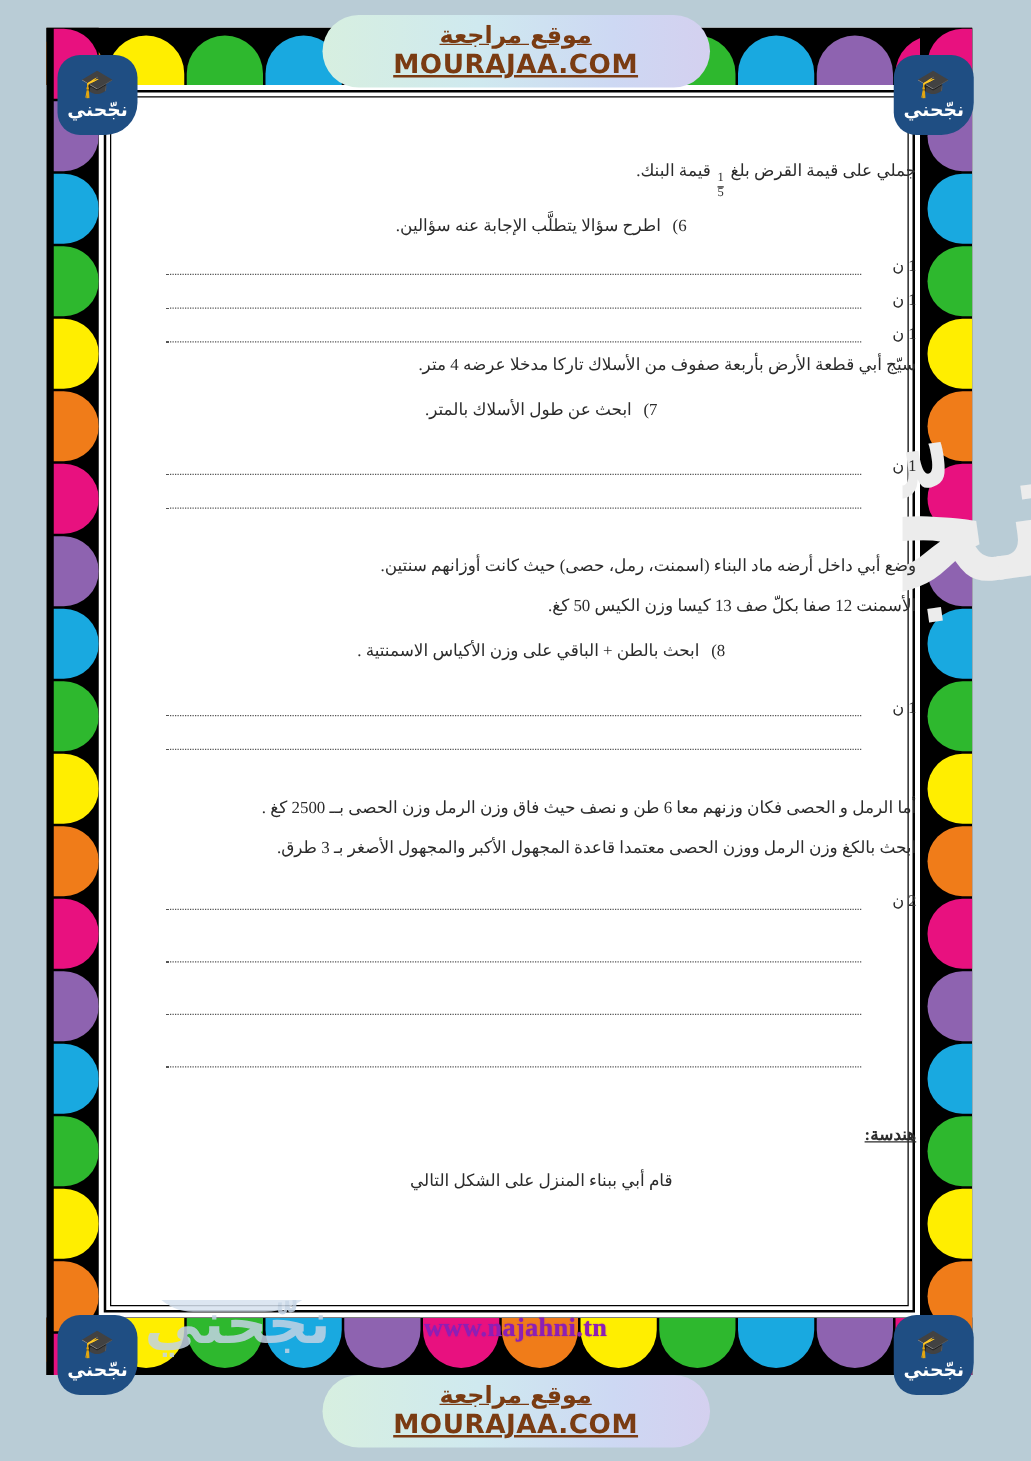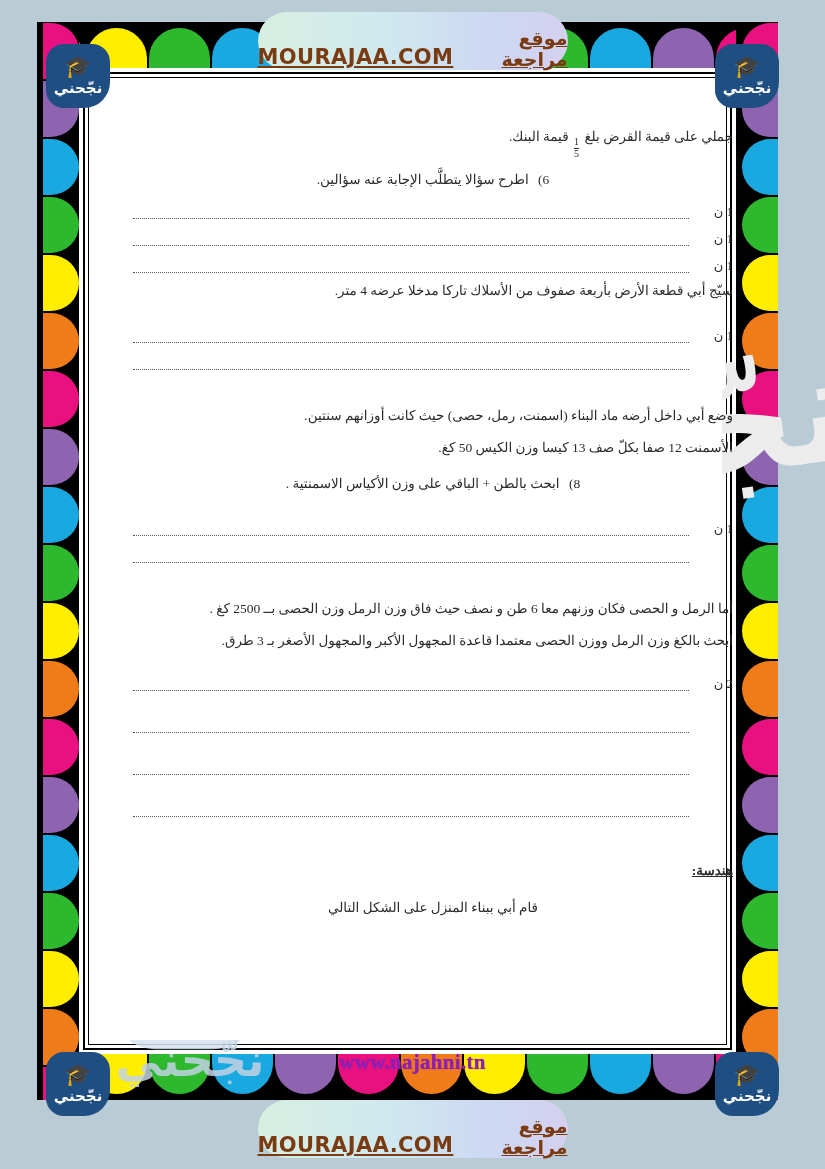--- a/index.html
+++ b/index.html
@@ -120,21 +120,21 @@
   
   .banner{
     position:absolute;z-index:20;left:0;width:825px;height:60px;
     display:flex;align-items:center;justify-content:center;
   }
   #banner-top{top:0;}
   #banner-bottom{top:1088px;}
   .banner-pill{
     position:relative;width:310px;height:58px;border-radius:32px;
     background:linear-gradient(90deg,#d7efe0 0%,#cfe9ef 40%,#cdd8f3 75%,#d4d0ef 100%);
-    display:flex;flex-direction:row;align-items:flex-end;justify-content:center;
+    display:flex;flex-direction:column;align-items:center;justify-content:center;
     gap:1px;
     margin-top:21px;
   }
   .banner-ar{
     font-family:"DejaVu Sans",sans-serif;font-size:19px;font-weight:700;
     color:#7a3b12;text-decoration:underline;direction:rtl;line-height:1.1;
   }
   .banner-en{
     font-family:"DejaVu Sans",sans-serif;font-size:21px;font-weight:700;
     color:#7a3b12;text-decoration:underline;letter-spacing:.4px;line-height:1.1;
@@ -285,20 +285,24 @@
     <div class="ansrow">
       <span class="mark">1 ن</span>
       <span class="dots"></span>
     </div>
     <div class="ansrow">
       <span class="mark">1 ن</span>
       <span class="dots"></span>
     </div>
 
     <p class="para" style="">سيّج أبي قطعة الأرض بأربعة صفوف من الأسلاك تاركا مدخلا عرضه 4 متر.</p>
+    <p class="q">
+      <span class="num">7)</span>
+      <span>ابحث عن طول الأسلاك بالمتر.</span>
+    </p>
     <div class="ansrow" style="margin-top:22px">
       <span class="mark">1 ن</span>
       <span class="dots"></span>
     </div>
     <div class="ansrow">
       <span class="dots full"></span>
     </div>
 
     <p class="para" style="margin-top:28px">وضع أبي داخل أرضه ماد البناء (اسمنت، رمل، حصى) حيث كانت أوزانهم سنتين.</p>
     <p class="para center-ish">الأسمنت 12 صفا بكلّ صف 13 كيسا وزن الكيس 50 كغ.</p>

